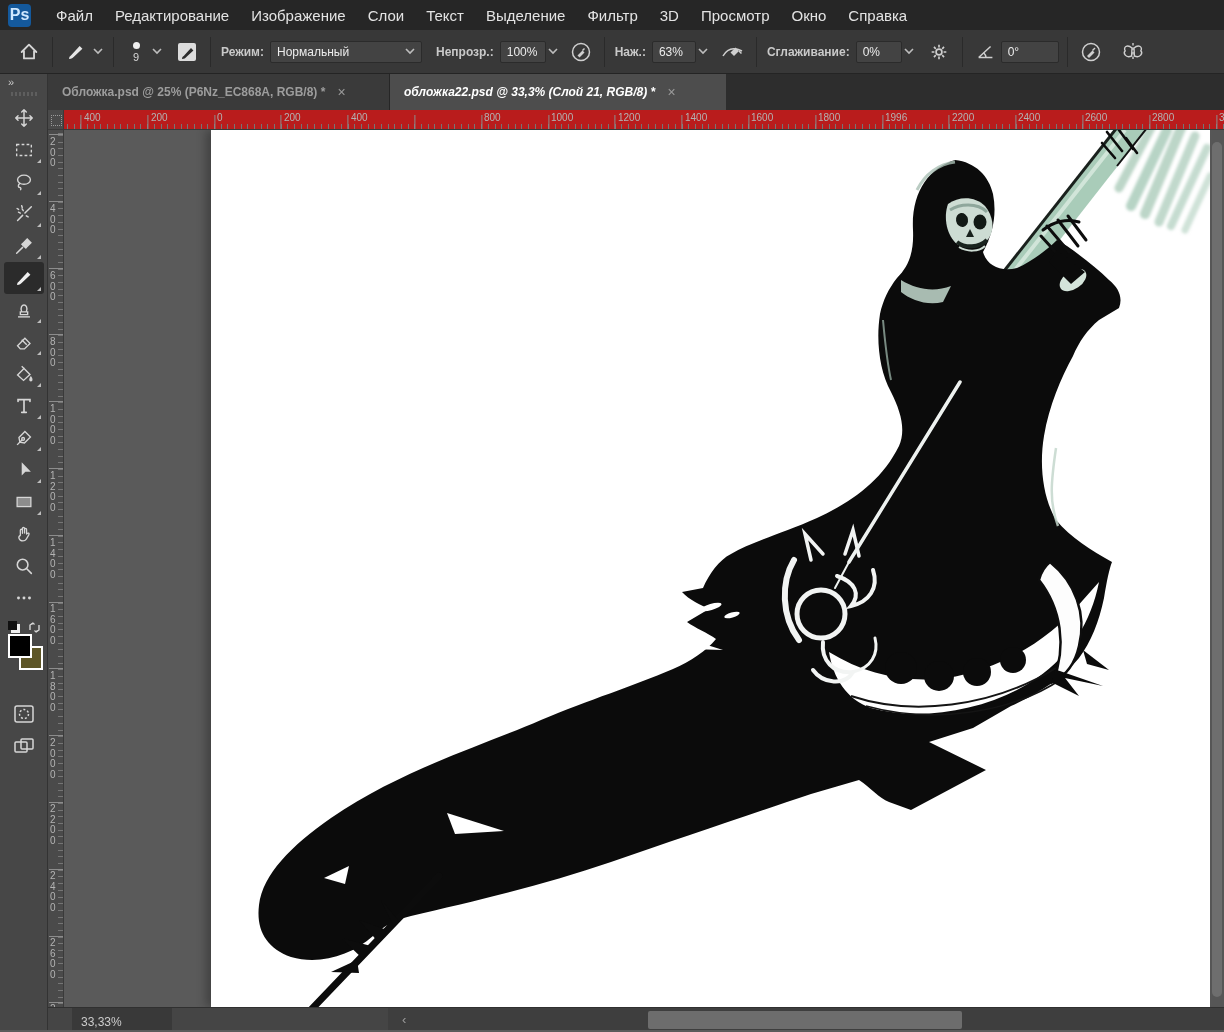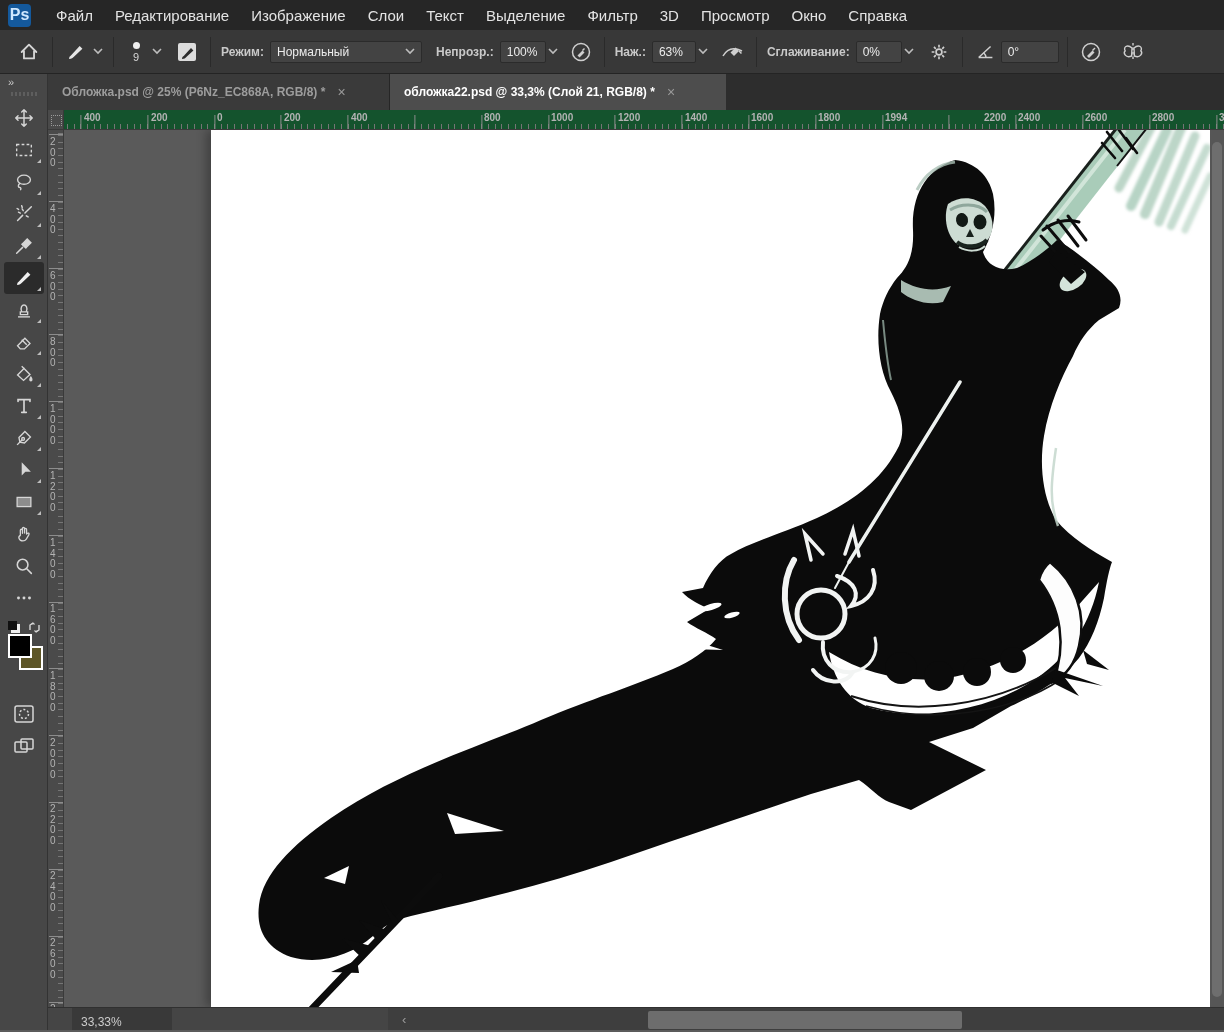--- a/index.html
+++ b/index.html
@@ -26,21 +26,21 @@
   .brush-preview .dot { width:7px; height:7px; border-radius:50%; background:#efefef; margin-bottom:3px; }
   .brush-preview .num { font-size:11px; color:#d6d6d6; }
   .ob-label { margin:0 6px 0 2px; white-space:nowrap;font-weight:bold; }
 
   
   .tabbar { position:absolute; left:48px; top:74px; width:1176px; height:36px; background:#2d2d2d;
     display:flex; align-items:stretch; z-index:25; }
   .tab { display:flex; align-items:center; padding:0 10px 0 14px; font-size:12px; font-weight:bold;
     white-space:nowrap; overflow:hidden; }
   .tab.inactive { background:#3a3a3a; color:#9d9d9d; border-right:1px solid #262626; width:342px; }
-  .tab.active   { background:#4d4d4d; color:#ffffff; width:336px; }
+  .tab.active   { background:#4d4d4d; color:#ffffff; width:336px;font-style:italic; }
   .tab .close { margin-left:12px; font-weight:normal; font-size:14px; color:#9a9a9a; }
 
   
   .toolbar { position:absolute; left:0; top:74px; width:48px; height:958px; background:#474747;
     border-right:1px solid #333; z-index:26; display:flex; flex-direction:column; align-items:center; }
   .tb-expand { color:#c8c8c8; font-size:11px; align-self:flex-start; padding:2px 0 0 8px; letter-spacing:1px; }
   .tb-grip { width:26px; height:4px; margin:4px 0 6px 0;
     background-image:repeating-linear-gradient(to right,#5e5e5e 0 2px,transparent 2px 4px); }
   .tool { width:40px; height:32px; display:flex; align-items:center; justify-content:center; position:relative; }
   .tool.selected { background:#2b2b2b; border-radius:3px; }
@@ -49,22 +49,22 @@
   .colorctl { margin-top:6px; position:relative; width:40px; height:64px; }
   .mini-default { position:absolute; left:3px; top:0; }
   .mini-swap { position:absolute; right:3px; top:0; }
   .fg-swatch { position:absolute; left:4px; top:14px; width:24px; height:24px; background:#000; border:2px solid #fff; }
   .bg-swatch { position:absolute; left:15px; top:26px; width:24px; height:24px; background:#5e5627; border:2px solid #fff; }
 
   
   .ruler-corner { position:absolute; left:48px; top:110px; width:16px; height:20px; background:#4a4a4a;
     border-right:1px solid #3a3a3a; border-bottom:1px solid #3a3a3a; z-index:24; }
   .ruler-corner::after { content:""; position:absolute; left:3px; top:5px; width:9px; height:9px; border:1px dotted #9a9a9a; }
-  .hruler { position:absolute; left:64px; top:110px; width:1160px; height:20px; background:#14532d;
-    border-bottom:1px solid #3a3a3a; overflow:hidden; z-index:24;font-weight:bold; }
+  .hruler { position:absolute; left:64px; top:110px; width:1160px; height:20px; background:#b91c1c;
+    border-bottom:1px solid #3a3a3a; overflow:hidden; z-index:24; }
   .hruler .minor { position:absolute; left:0; bottom:0; width:100%; height:5px;
     background-image:repeating-linear-gradient(to right,#757575 0 1px,transparent 1px 6.68px); background-position-x:3px; }
   .hruler .major { position:absolute; left:0; bottom:0; width:100%; height:14px;
     background-image:repeating-linear-gradient(to right,#8c8c8c 0 1px,transparent 1px 66.8px); background-position-x:16.4px; }
   .hruler .hlabel { position:absolute; top:2px; color:#b3b3b3; font-size:10px; }
   .vruler { position:absolute; left:48px; top:130px; width:16px; height:877px; background:#4a4a4a;
     border-right:1px solid #3a3a3a; overflow:hidden; z-index:24; }
   .vruler .minor { position:absolute; top:0; right:0; height:100%; width:5px;
     background-image:repeating-linear-gradient(to bottom,#757575 0 1px,transparent 1px 6.68px); background-position-y:5px; }
   .vruler .major { position:absolute; top:0; right:0; height:100%; width:14px;
@@ -391,22 +391,22 @@
       <span class="hlabel" style="left: 153px;">0</span>
       <span class="hlabel" style="left: 220px;">200</span>
       <span class="hlabel" style="left: 287px;">400</span>
       <span class="hlabel" style="left: 354px; margin-top: 20px;">600</span>
       <span class="hlabel" style="left: 420px;">800</span>
       <span class="hlabel" style="left: 487px;">1000</span>
       <span class="hlabel" style="left: 554px;">1200</span>
       <span class="hlabel" style="left: 621px;">1400</span>
       <span class="hlabel" style="left: 687px;">1600</span>
       <span class="hlabel" style="left: 754px;">1800</span>
-      <span class="hlabel" style="left: 821px;">1994</span>
-      <span class="hlabel" style="left: 888px; margin-left: 32px;">2200</span>
+      <span class="hlabel" style="left: 821px;">1996</span>
+      <span class="hlabel" style="left: 888px;">2200</span>
       <span class="hlabel" style="left: 954px;">2400</span>
       <span class="hlabel" style="left: 1021px;">2600</span>
       <span class="hlabel" style="left: 1088px;">2800</span>
       <span class="hlabel" style="left: 1155px;">30</span>
     </div>
 </div>
 <div class="vruler">
   <div class="minor"></div>
     <div class="major"></div>
     <div id="vlabels">

